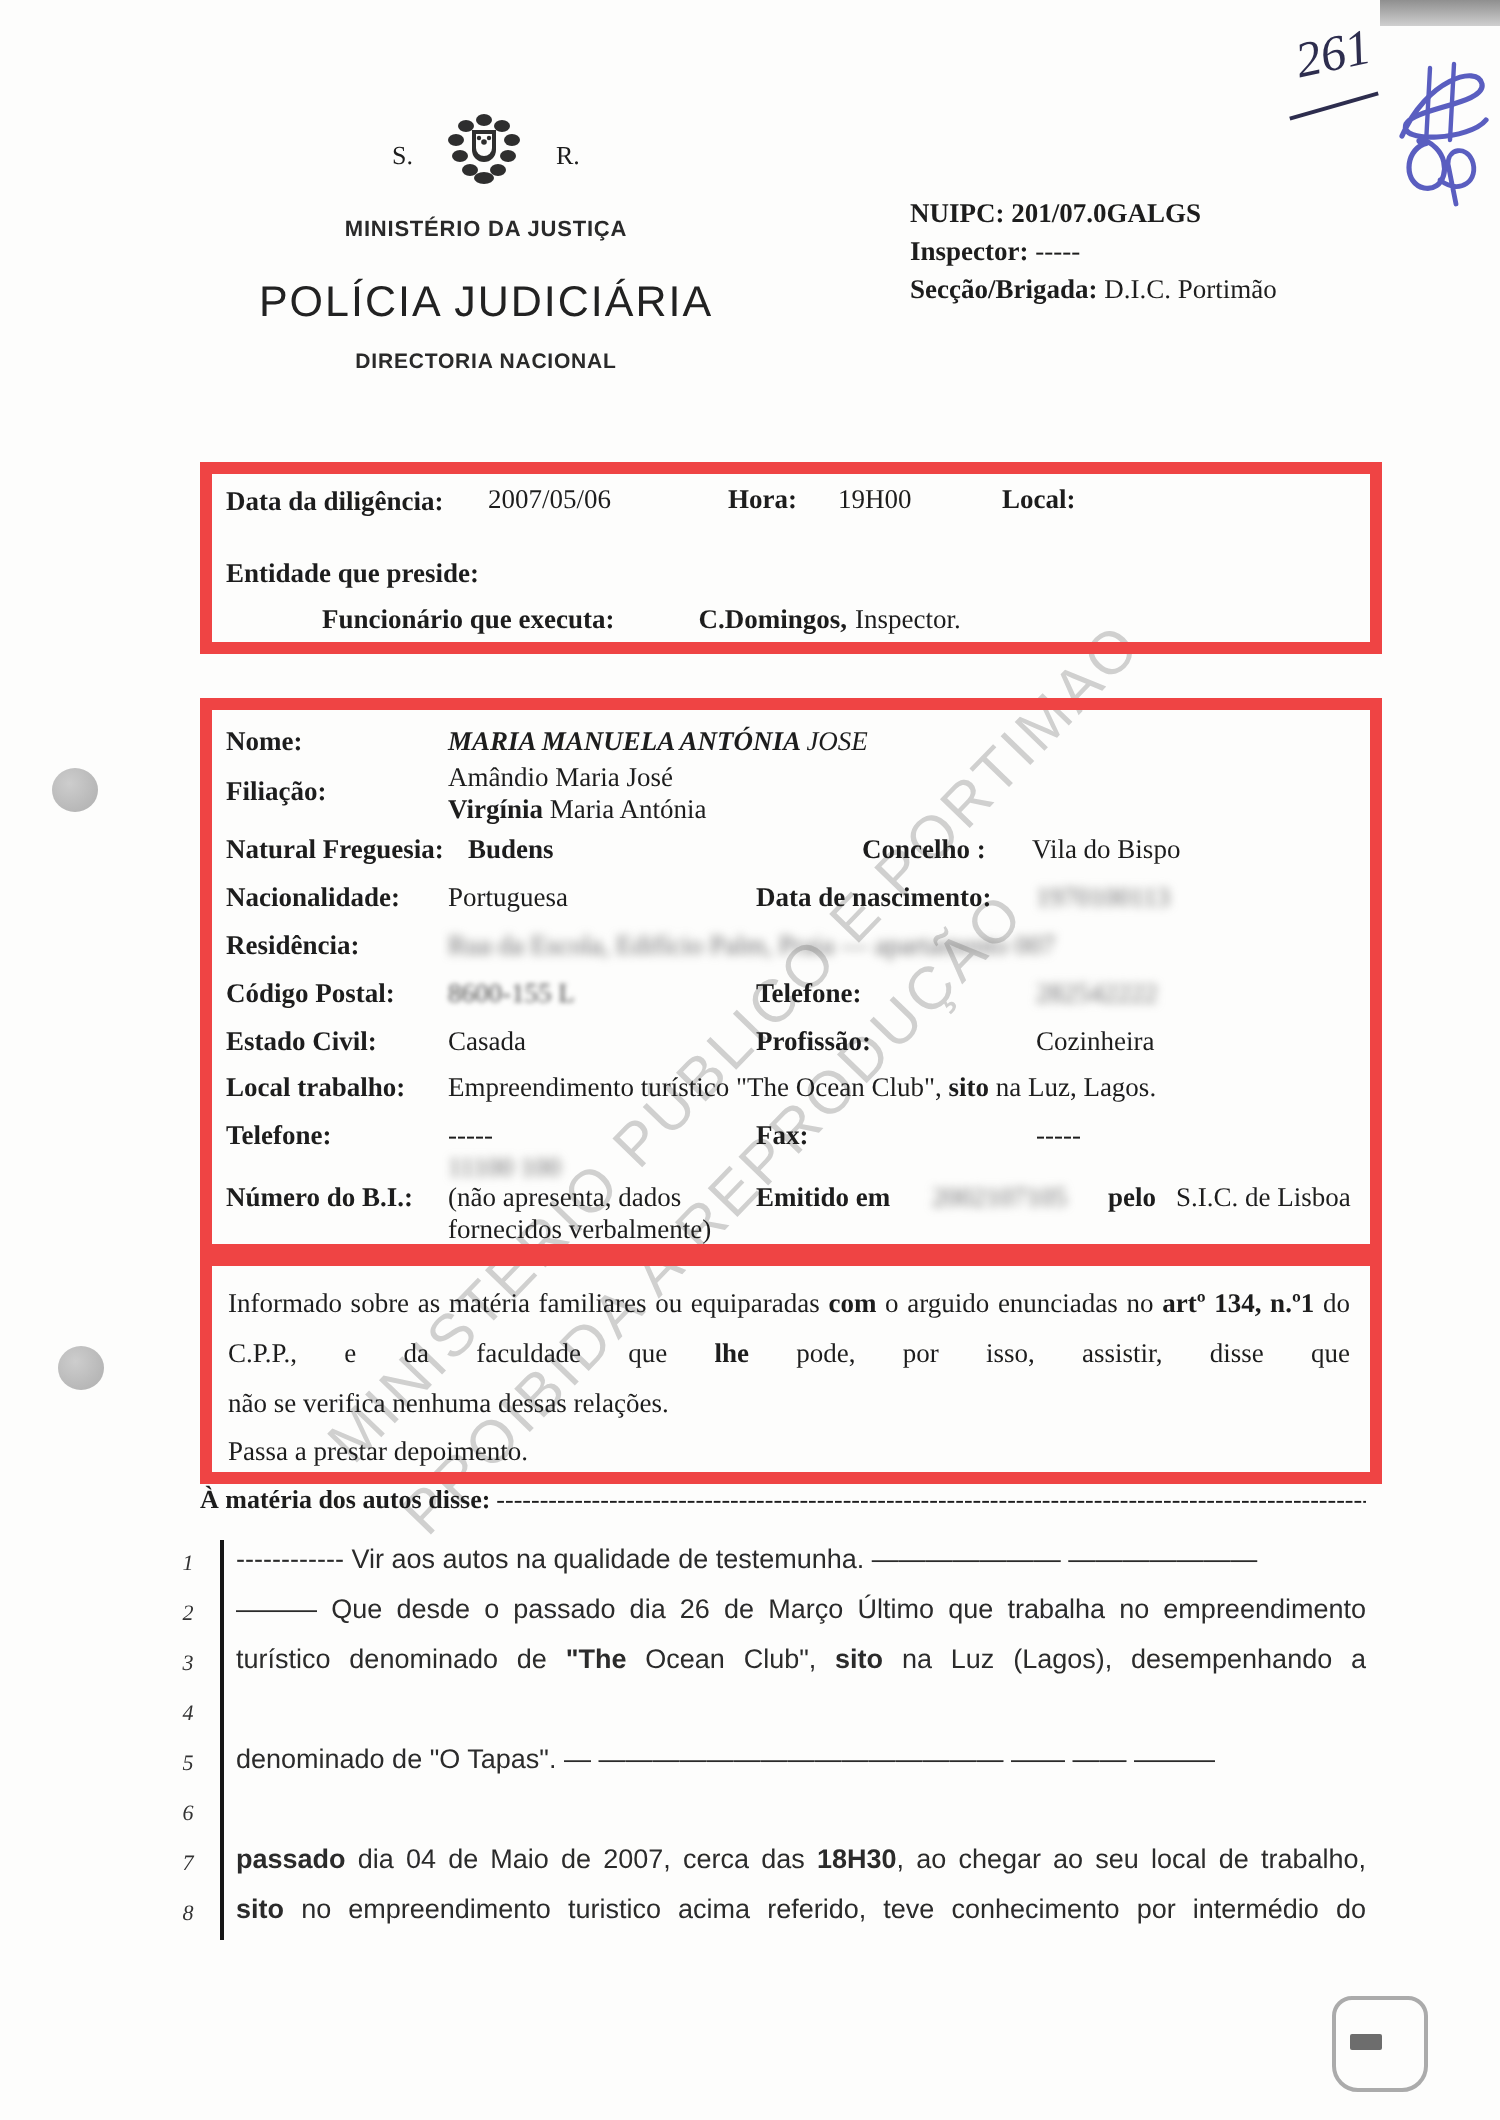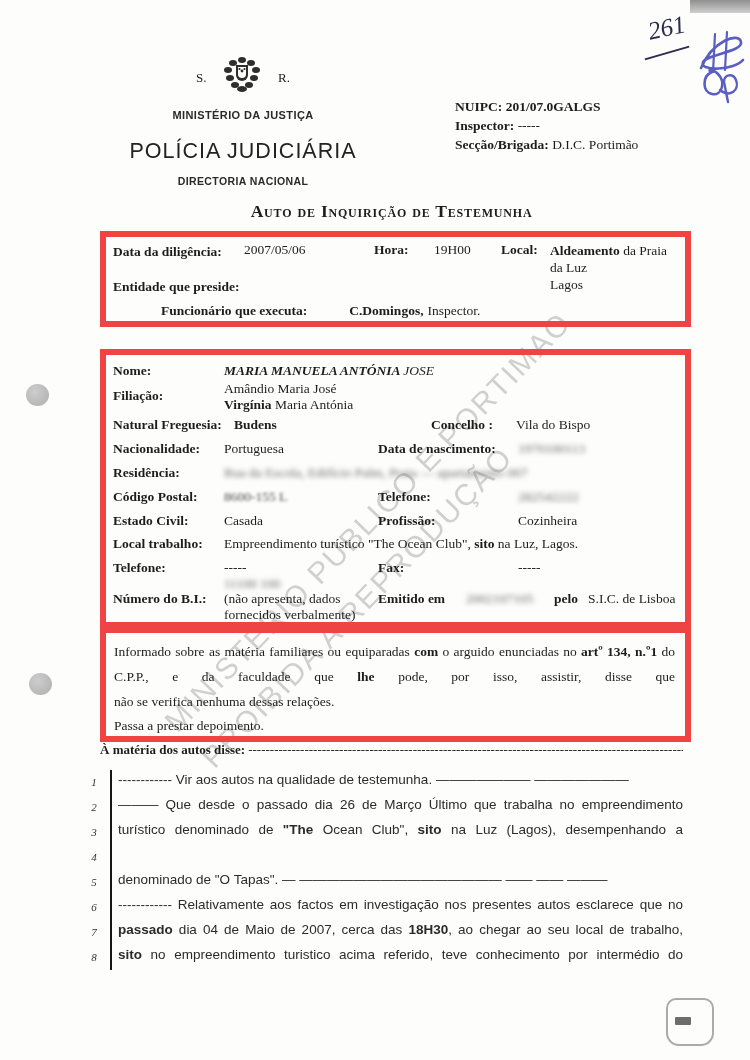--- a/index.html
+++ b/index.html
@@ -84,34 +84,29 @@
     <div>
       <span class="b">Inspector:</span>
       <span>-----</span>
     </div>
     <div>
       <span class="b">Secção/Brigada:</span>
       <span>D.I.C. Portimão</span>
     </div>
   </div>
 
-  <div class="abs ctr b" style="left:100px;top:201px;width:583px;font-size:17.5px;font-variant:small-caps;letter-spacing:0.8px;">Auto de Inquirição de Testemunha</div>
 
   <div class="box" style="left:100px;top:231px;width:579px;height:84px;">
     <div class="row" style="left:7px;top:5px;">
       <span class="lbl">Data da diligência:</span>
     </div>
     <div class="row val" style="left:138px;top:5px;">2007/05/06</div>
-    <div class="row lbl" style="left:268px;top:5px;">Hora:</div>
-    <div class="row val" style="left:328px;top:5px;">19H00</div>
+    <div class="row lbl" style="left:258px;top:5px;">Hora:</div>
+    <div class="row val" style="left:313px;top:5px;">19H00</div>
     <div class="row lbl" style="left:395px;top:5px;">Local:</div>
-    <div class="abs val" style="left:444px;top:5px;width:130px;white-space:normal;line-height:17px;">
-      <span class="b">Aldeamento</span><span> da Praia da Luz</span><br>
-      <span>Lagos</span>
-    </div>
     <div class="row lbl" style="left:7px;top:42px;">Entidade que preside:</div>
     <div class="row" style="left:7px;top:64px;margin-left:48px;">
       <span class="lbl">Funcionário que executa:</span>
       <span class="val b" style="margin-left:38px;">C.Domingos,</span>
       <span class="val">Inspector.</span>
     </div>
   </div>
 
   <div class="box" style="left:100px;top:349px;width:579px;height:267px;">
     <div class="row lbl" style="left:7px;top:8px;">Nome:</div>
@@ -185,21 +180,20 @@
   <div class="lineno" style="top:901px;">6</div>
   <div class="lineno" style="top:926px;">7</div>
   <div class="lineno" style="top:951px;">8</div>
 
   <div class="depline dep" style="top:772px;">------------ Vir aos autos na qualidade de testemunha. ——————— ———————</div>
   <div class="depline dep just" style="top:797px;">——— Que desde o passado dia 26 de Março Último que trabalha no empreendimento</div>
   <div class="depline dep just" style="top:822px;">
     <span>turístico denominado de </span><span class="b">"The</span><span> Ocean Club", </span><span class="b">sito</span><span> na Luz (Lagos), desempenhando a</span>
   </div>
   <div class="depline dep" style="top:872px;">denominado de "O Tapas". — ——————————————— —— —— ———</div>
-  <div class="depline dep just" style="top:897px;">------------ Relativamente aos factos em investigação nos presentes autos esclarece que no</div>
   <div class="depline dep just" style="top:922px;">
     <span class="b">passado</span><span> dia 04 de Maio de 2007, cerca das </span><span class="b">18H30</span><span>, ao chegar ao seu local de trabalho,</span>
   </div>
   <div class="depline dep just" style="top:947px;">
     <span class="b">sito</span><span> no empreendimento turistico acima referido, teve conhecimento por intermédio do</span>
   </div>
 
   <div class="abs" style="left:666px;top:998px;width:44px;height:44px;border:2px solid #ababab;border-radius:10px 10px 13px 13px;">
     <div class="abs" style="left:7px;top:17px;width:16px;height:8px;background:#6d6d6d;border-radius:1px;"></div>
   </div>

